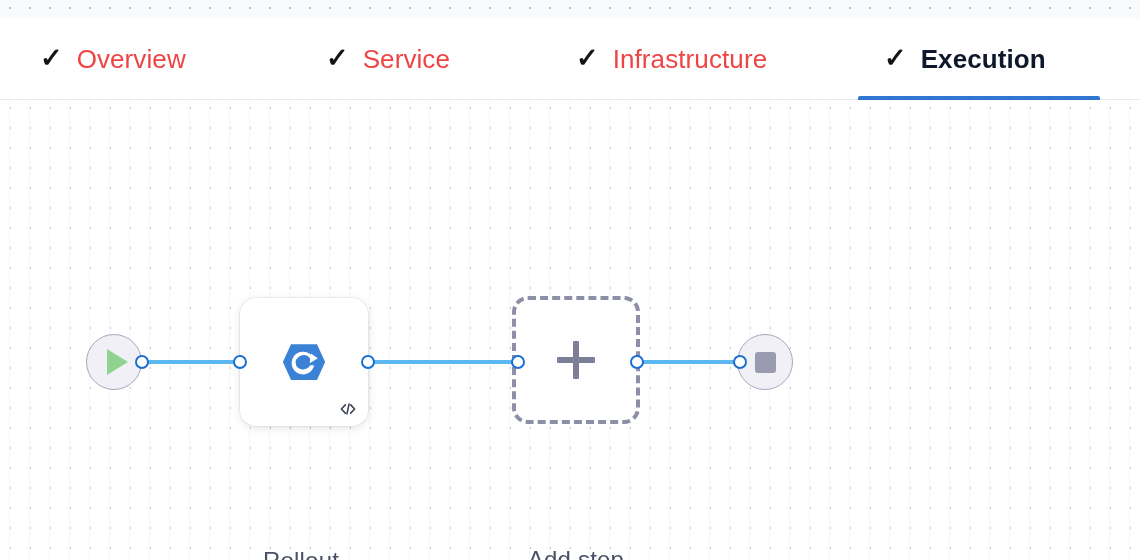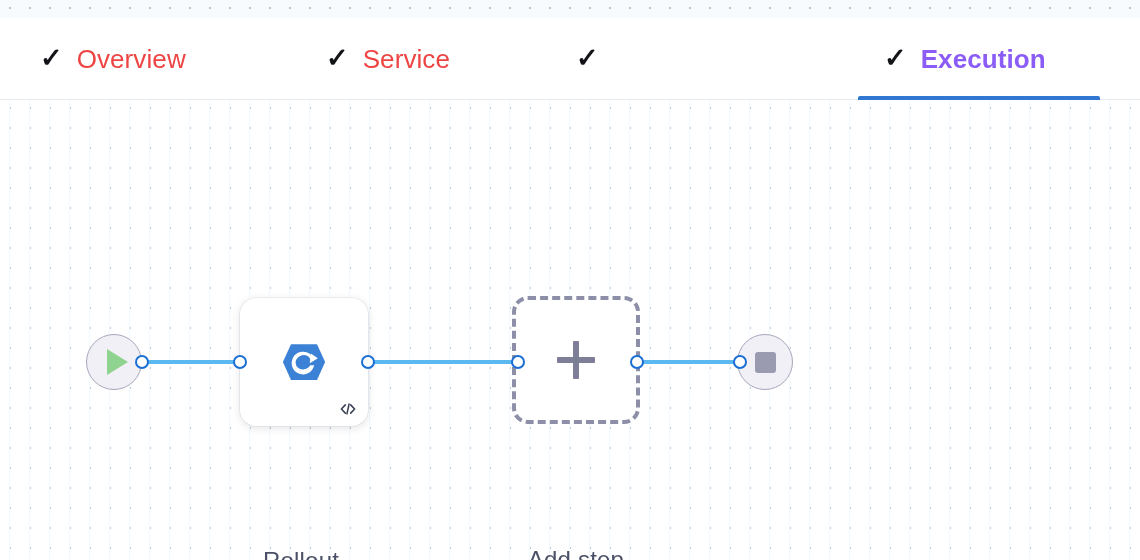--- a/index.html
+++ b/index.html
@@ -63,21 +63,21 @@
     transform: translateY(-1px);
   }
   .tab .tab-label {
     font-size: 26px;
     color: #ef4444;
     letter-spacing: 0.1px;
     white-space: nowrap;
   }
   .tab.active .tab-label {
     font-weight: 700;
-    color: #8b5cf6;
+    color: #0f172a;
   }
   .tab .underline {
     position: absolute;
     left: 0; right: 0;
     bottom: 0;
     height: 4px;
     background: #2f77d0;
     border-radius: 2px 2px 0 0;
     display: none;
   }
@@ -235,20 +235,21 @@
     </div>
 
     <div class="tab tab-1">
       <span class="check">✓</span>
       <span class="tab-label">Service</span>
 
     </div>
 
     <div class="tab tab-2">
       <span class="check">✓</span>
+      <span class="tab-label">Infrastructure</span>
 
     </div>
 
     <div class="tab tab-3 active">
       <span class="check">✓</span>
       <span class="tab-label">Execution</span>
       <span class="underline"></span>
     </div>
   </div>
 

